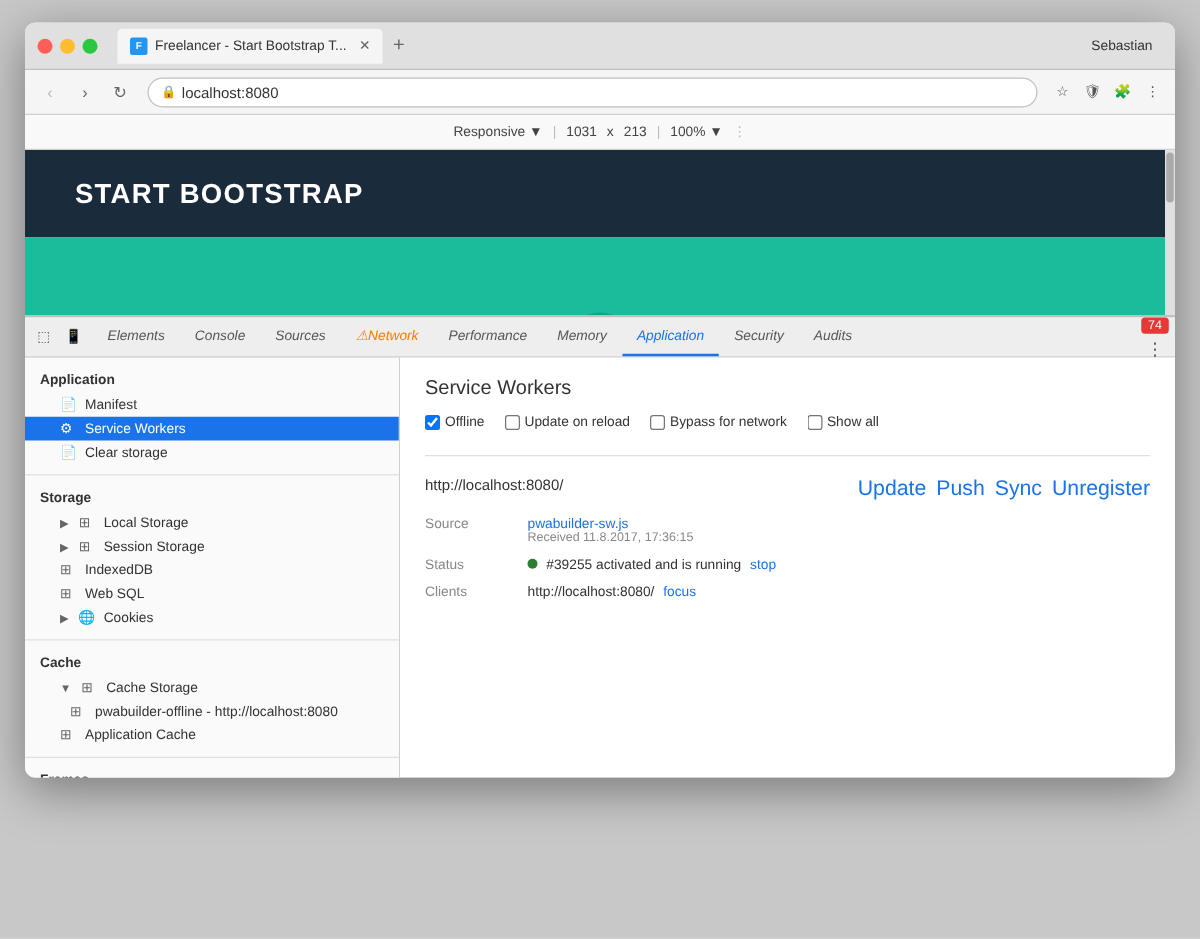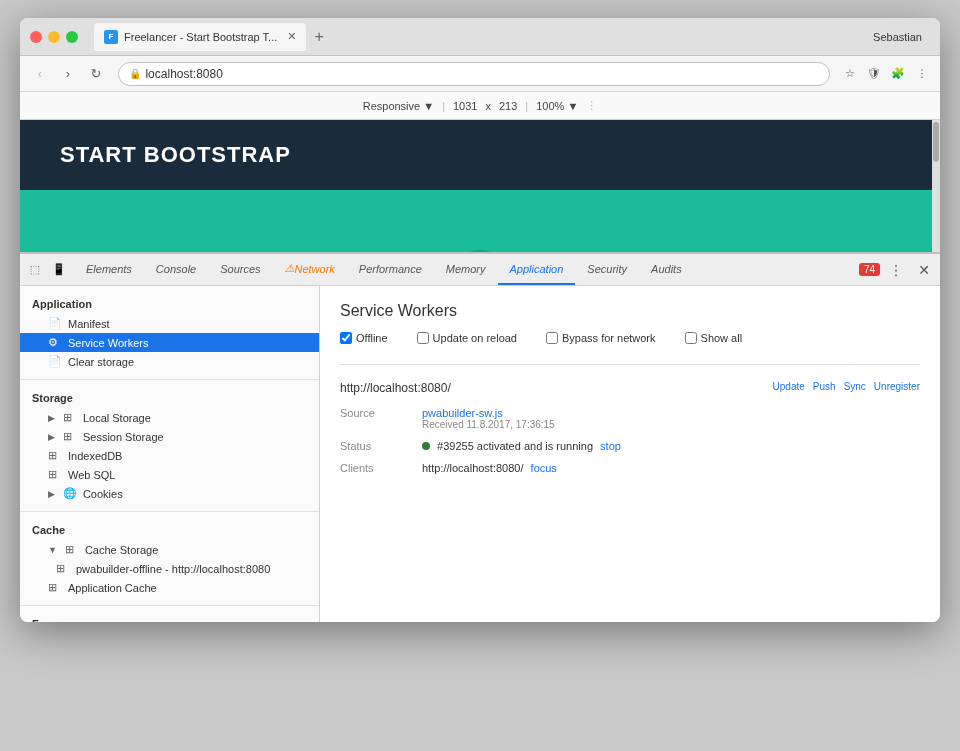--- a/index.html
+++ b/index.html
@@ -286,20 +286,21 @@
       border-bottom-color: #1a73e8;
     }
     .devtools-tab.warning {
       color: #f57c00;
     }
     .devtools-tab-right {
       margin-left: auto;
       display: flex;
       align-items: center;
       gap: 4px;
+      flex-direction: column;
     }
     .error-badge {
       background: #e53935;
       color: white;
       border-radius: 3px;
       padding: 1px 5px;
       font-size: 10px;
     }
     .devtools-menu-btn {
       width: 24px;
@@ -386,21 +387,21 @@
     }
     .sw-title {
       font-size: 16px;
       font-weight: 400;
       color: #333;
       margin-bottom: 12px;
     }
     .sw-options {
       display: flex;
       align-items: flex-start;
-      gap: 29px;
+      gap: 16px;
       margin-bottom: 20px;
       font-size: 11px;
       color: #333;
     }
     .sw-option {
       display: flex;
       align-items: center;
       gap: 4px;
       cursor: pointer;
     }
@@ -419,21 +420,21 @@
       color: #333;
       margin-bottom: 16px;
     }
     .sw-actions {
       float: right;
       display: flex;
       gap: 8px;
     }
     .sw-action-link {
       color: #1a73e8;
-      font-size: 10px;
+      font-size: 17px;
       cursor: pointer;
       text-decoration: none;
     }
 
     .sw-detail-row {
       display: flex;
       align-items: flex-start;
       margin-bottom: 10px;
       font-size: 11px;
       gap: 12px;

